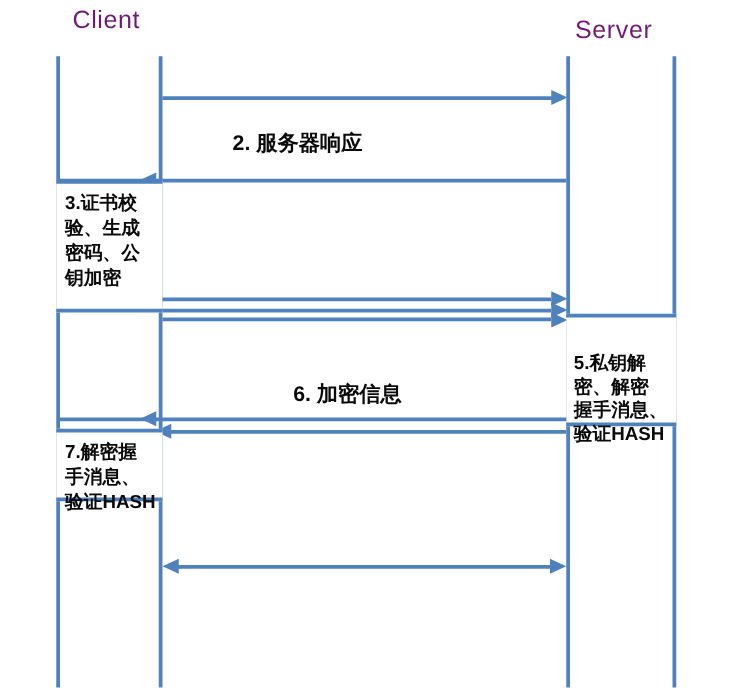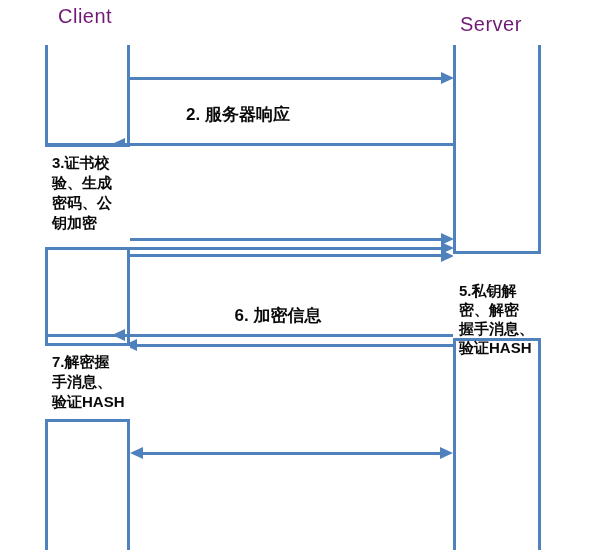--- a/index.html
+++ b/index.html
@@ -87,21 +87,21 @@
   </div>
 
   <div class="msg-label" style="left:132px; width:292px; top:304px;">6. 加密信息</div>
   <div>
     <div class="hline" style="left:47px; top:334px; width:406px;"></div>
     <div class="head-left" style="left:112px; top:329px;"></div>
     <div class="hline" style="left:130px; top:344px; width:323px;"></div>
     <div class="head-left" style="left:124px; top:339px;"></div>
   </div>
 
-  <div class="note" style="left:45px; top:343px; width:85px; height:79px;">
+  <div class="note" style="left:45px; top:343px; width:85px; height:58px;">
     <div class="note-text">7.解密握
 手消息、
 验证HASH</div>
   </div>
 
   <div>
     <div class="hline" style="left:140px; top:452px; width:303px;"></div>
     <div class="head-left" style="left:130px; top:447px;"></div>
     <div class="head-right" style="left:440px; top:447px;"></div>
   </div>

